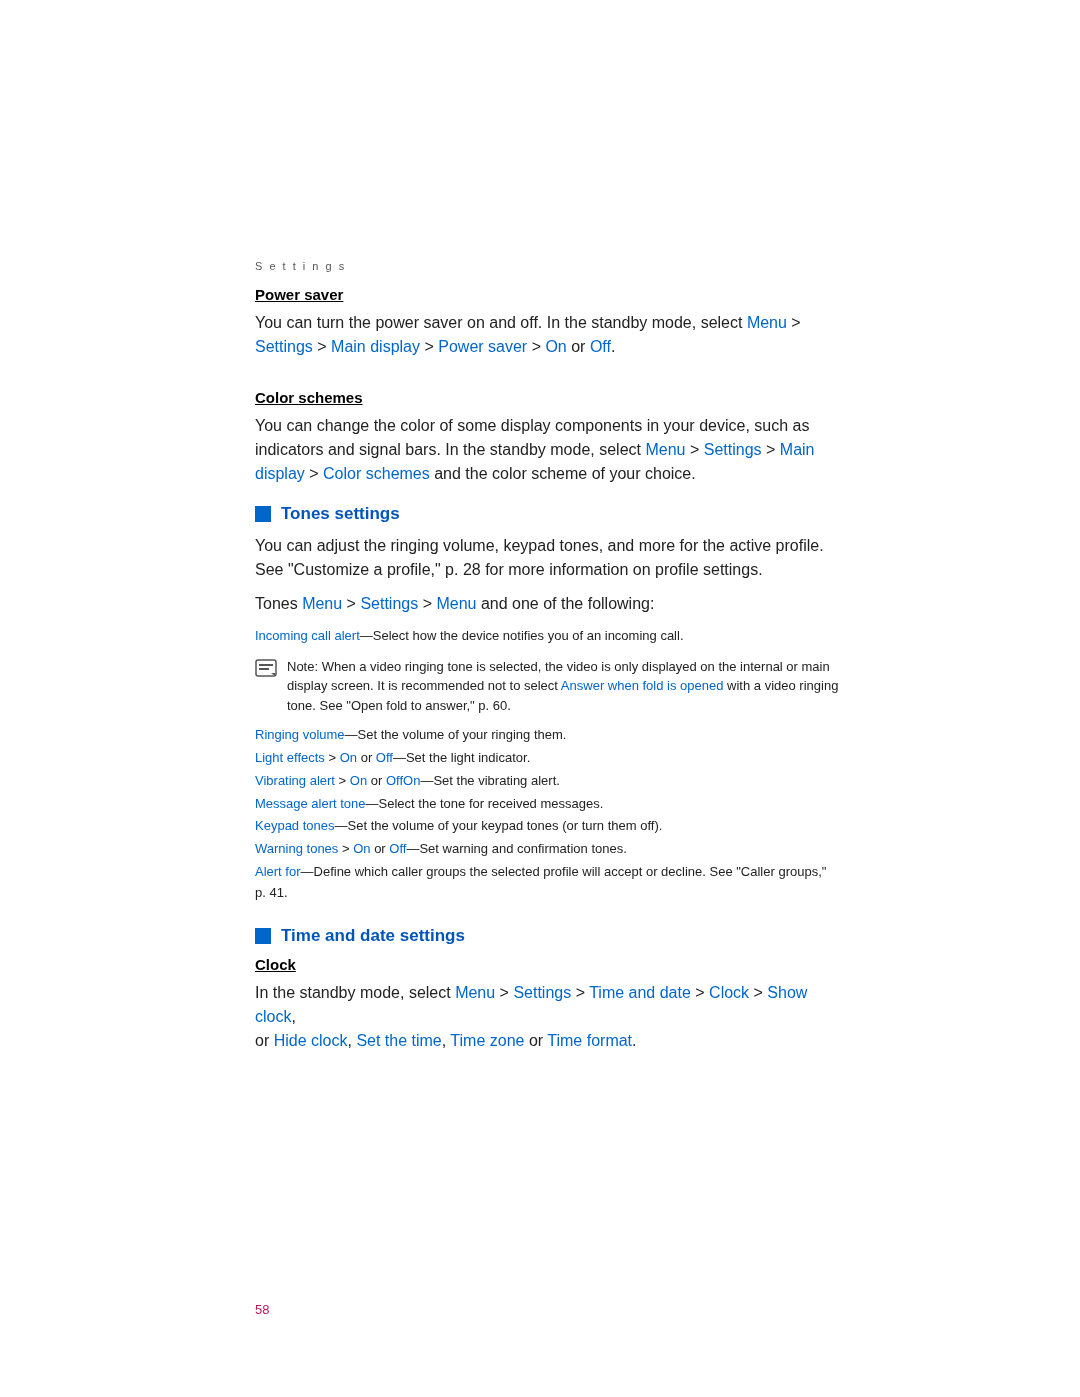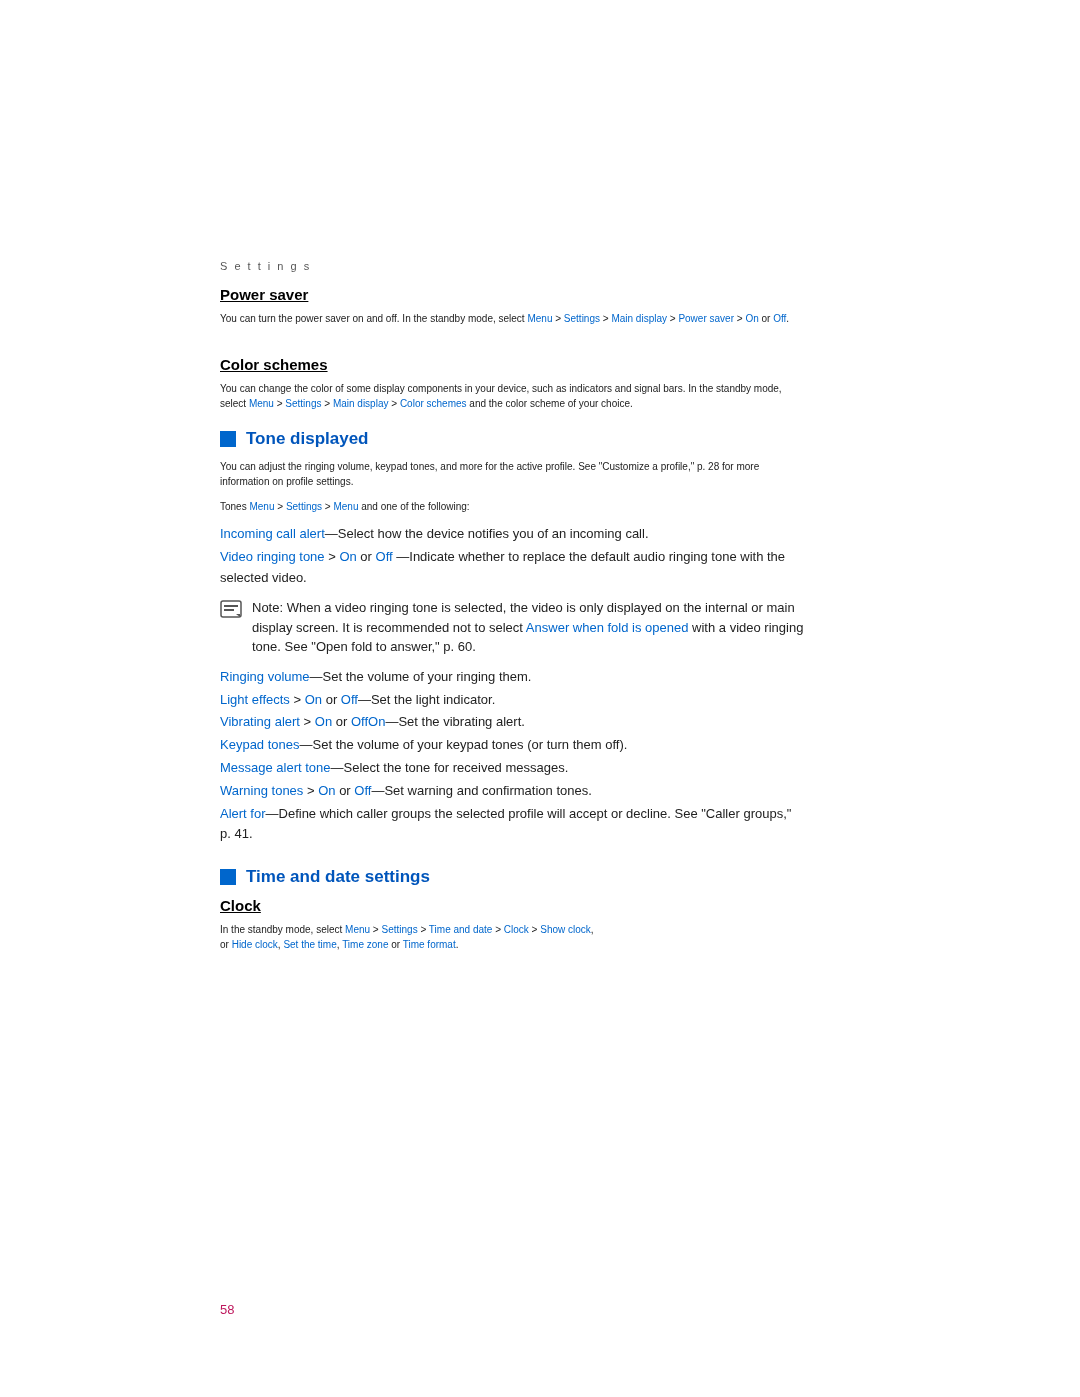--- a/index.html
+++ b/index.html
@@ -10,37 +10,38 @@
       color: #222222;
       width: 1080px;
       min-height: 1397px;
       position: relative;
     }
     .page {
       width: 920px;
       min-height: 1397px;
       padding: 260px 116px 100px 220px;
       position: relative;
+      margin-left: 35px;
     }
     .section-label {
       font-size: 11px;
       letter-spacing: 2px;
       color: #555;
       margin-bottom: 14px;
       font-family: Arial, Helvetica, sans-serif;
     }
     .subsection-title {
       font-size: 15px;
       font-weight: bold;
       color: #000;
       text-decoration: underline;
       margin-bottom: 8px;
     }
     .body-text {
-      font-size: 10px;
+      font-size: 16px;
       color: #222;
       line-height: 1.5;
       margin-bottom: 10px;
     }
     .link {
       color: #0066cc;
       text-decoration: none;
     }
     .section-divider {
       height: 20px;
@@ -115,36 +116,33 @@
 
   <div class="section-divider"></div>
 
   <div class="subsection-title">Color schemes</div>
   <div class="body-text">
     <span>You can change the color of some display components in your device, such as indicators and signal bars. In the standby mode, select </span><a class="link">Menu</a> <span>&gt;</span> <a class="link">Settings</a> <span>&gt;</span> <a class="link">Main display</a> <span>&gt;</span> <a class="link">Color schemes</a><span> and the color scheme of your choice.</span>
   </div>
 
   <div class="blue-heading">
     <div class="blue-square"></div>
-    <span class="blue-heading-text">Tone displayed</span>
+    <span class="blue-heading-text">Tones settings</span>
   </div>
 
   <div class="body-text">You can adjust the ringing volume, keypad tones, and more for the active profile. See "Customize a profile," p. 28 for more information on profile settings.</div>
 
   <div class="body-text">
     <span>Tones </span><a class="link">Menu</a><span> &gt; </span><a class="link">Settings</a><span> &gt; </span><a class="link">Menu</a><span> and one of the following:</span>
   </div>
 
   <div class="list-item">
     <a class="link">Incoming call alert</a><span>—Select how the device notifies you of an incoming call.</span>
   </div>
 
-  <div class="list-item">
-    <a class="link">Video ringing tone</a><span> &gt; </span><a class="link">On</a><span> or </span><a class="link">Off</a><span> —Indicate whether to replace the default audio ringing tone with the selected video.</span>
-  </div>
 
   <div class="note-box">
     <div class="note-icon">
       <svg viewBox="0 0 22 20" xmlns="http://www.w3.org/2000/svg">
         <rect x="1" y="1" width="20" height="16" rx="2" ry="2" fill="none" stroke="#555" stroke-width="1.5"></rect>
         <rect x="4" y="5" width="14" height="2" fill="#555"></rect>
         <rect x="4" y="9" width="10" height="2" fill="#555"></rect>
         <polygon points="16,14 20,17 20,14" fill="#555"></polygon>
       </svg>
     </div>
@@ -160,25 +158,25 @@
 
   <div class="list-item">
     <a class="link">Light effects</a><span> &gt; </span><a class="link">On</a><span> or </span><a class="link">Off</a><span>—Set the light indicator.</span>
   </div>
 
   <div class="list-item">
     <a class="link">Vibrating alert</a><span> &gt; </span><a class="link">On</a><span> or </span><a class="link">OffOn</a><span>—Set the vibrating alert.</span>
   </div>
 
   <div class="list-item">
-    <a class="link">Keypad tones</a><span>—Set the volume of your keypad tones (or turn them off).</span>
+    <a class="link">Message alert tone</a><span>—Select the tone for received messages.</span>
   </div>
 
   <div class="list-item">
-    <a class="link">Message alert tone</a><span>—Select the tone for received messages.</span>
+    <a class="link">Keypad tones</a><span>—Set the volume of your keypad tones (or turn them off).</span>
   </div>
 
   <div class="list-item">
     <a class="link">Warning tones</a><span> &gt; </span><a class="link">On</a><span> or </span><a class="link">Off</a><span>—Set warning and confirmation tones.</span>
   </div>
 
   <div class="list-item">
     <a class="link">Alert for</a><span>—Define which caller groups the selected profile will accept or decline. See "Caller groups," p. 41.</span>
   </div>
 

